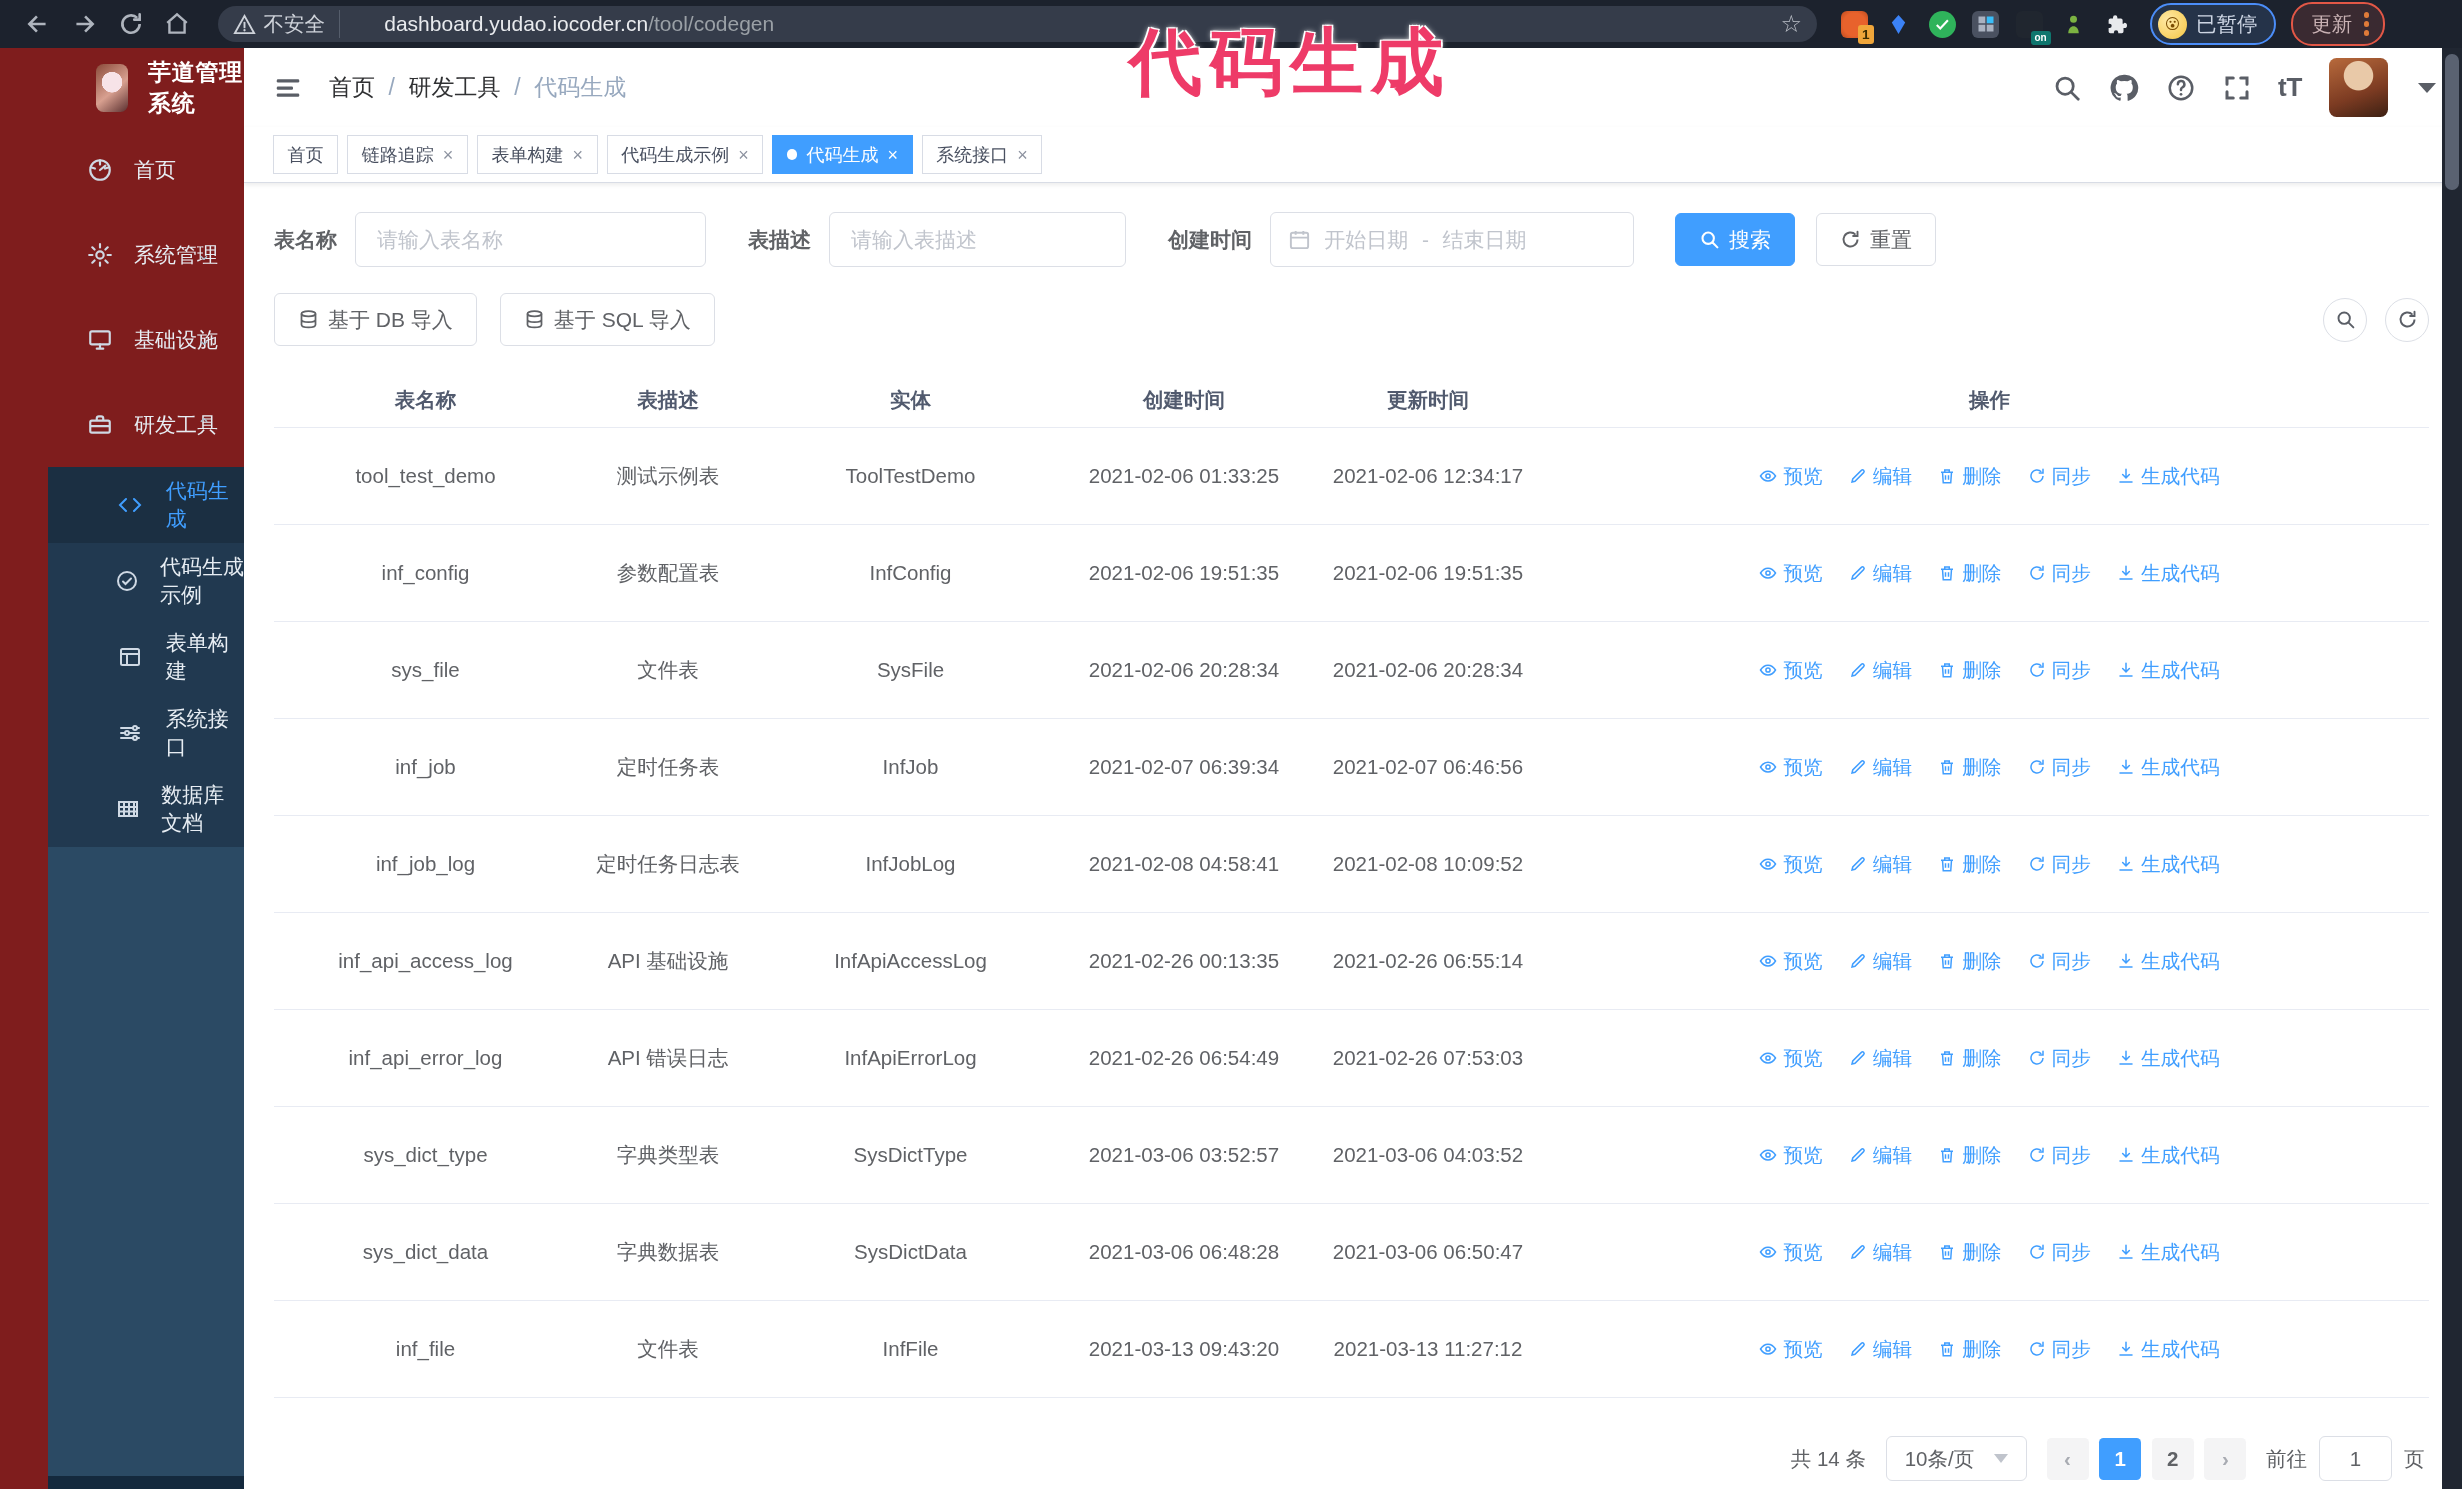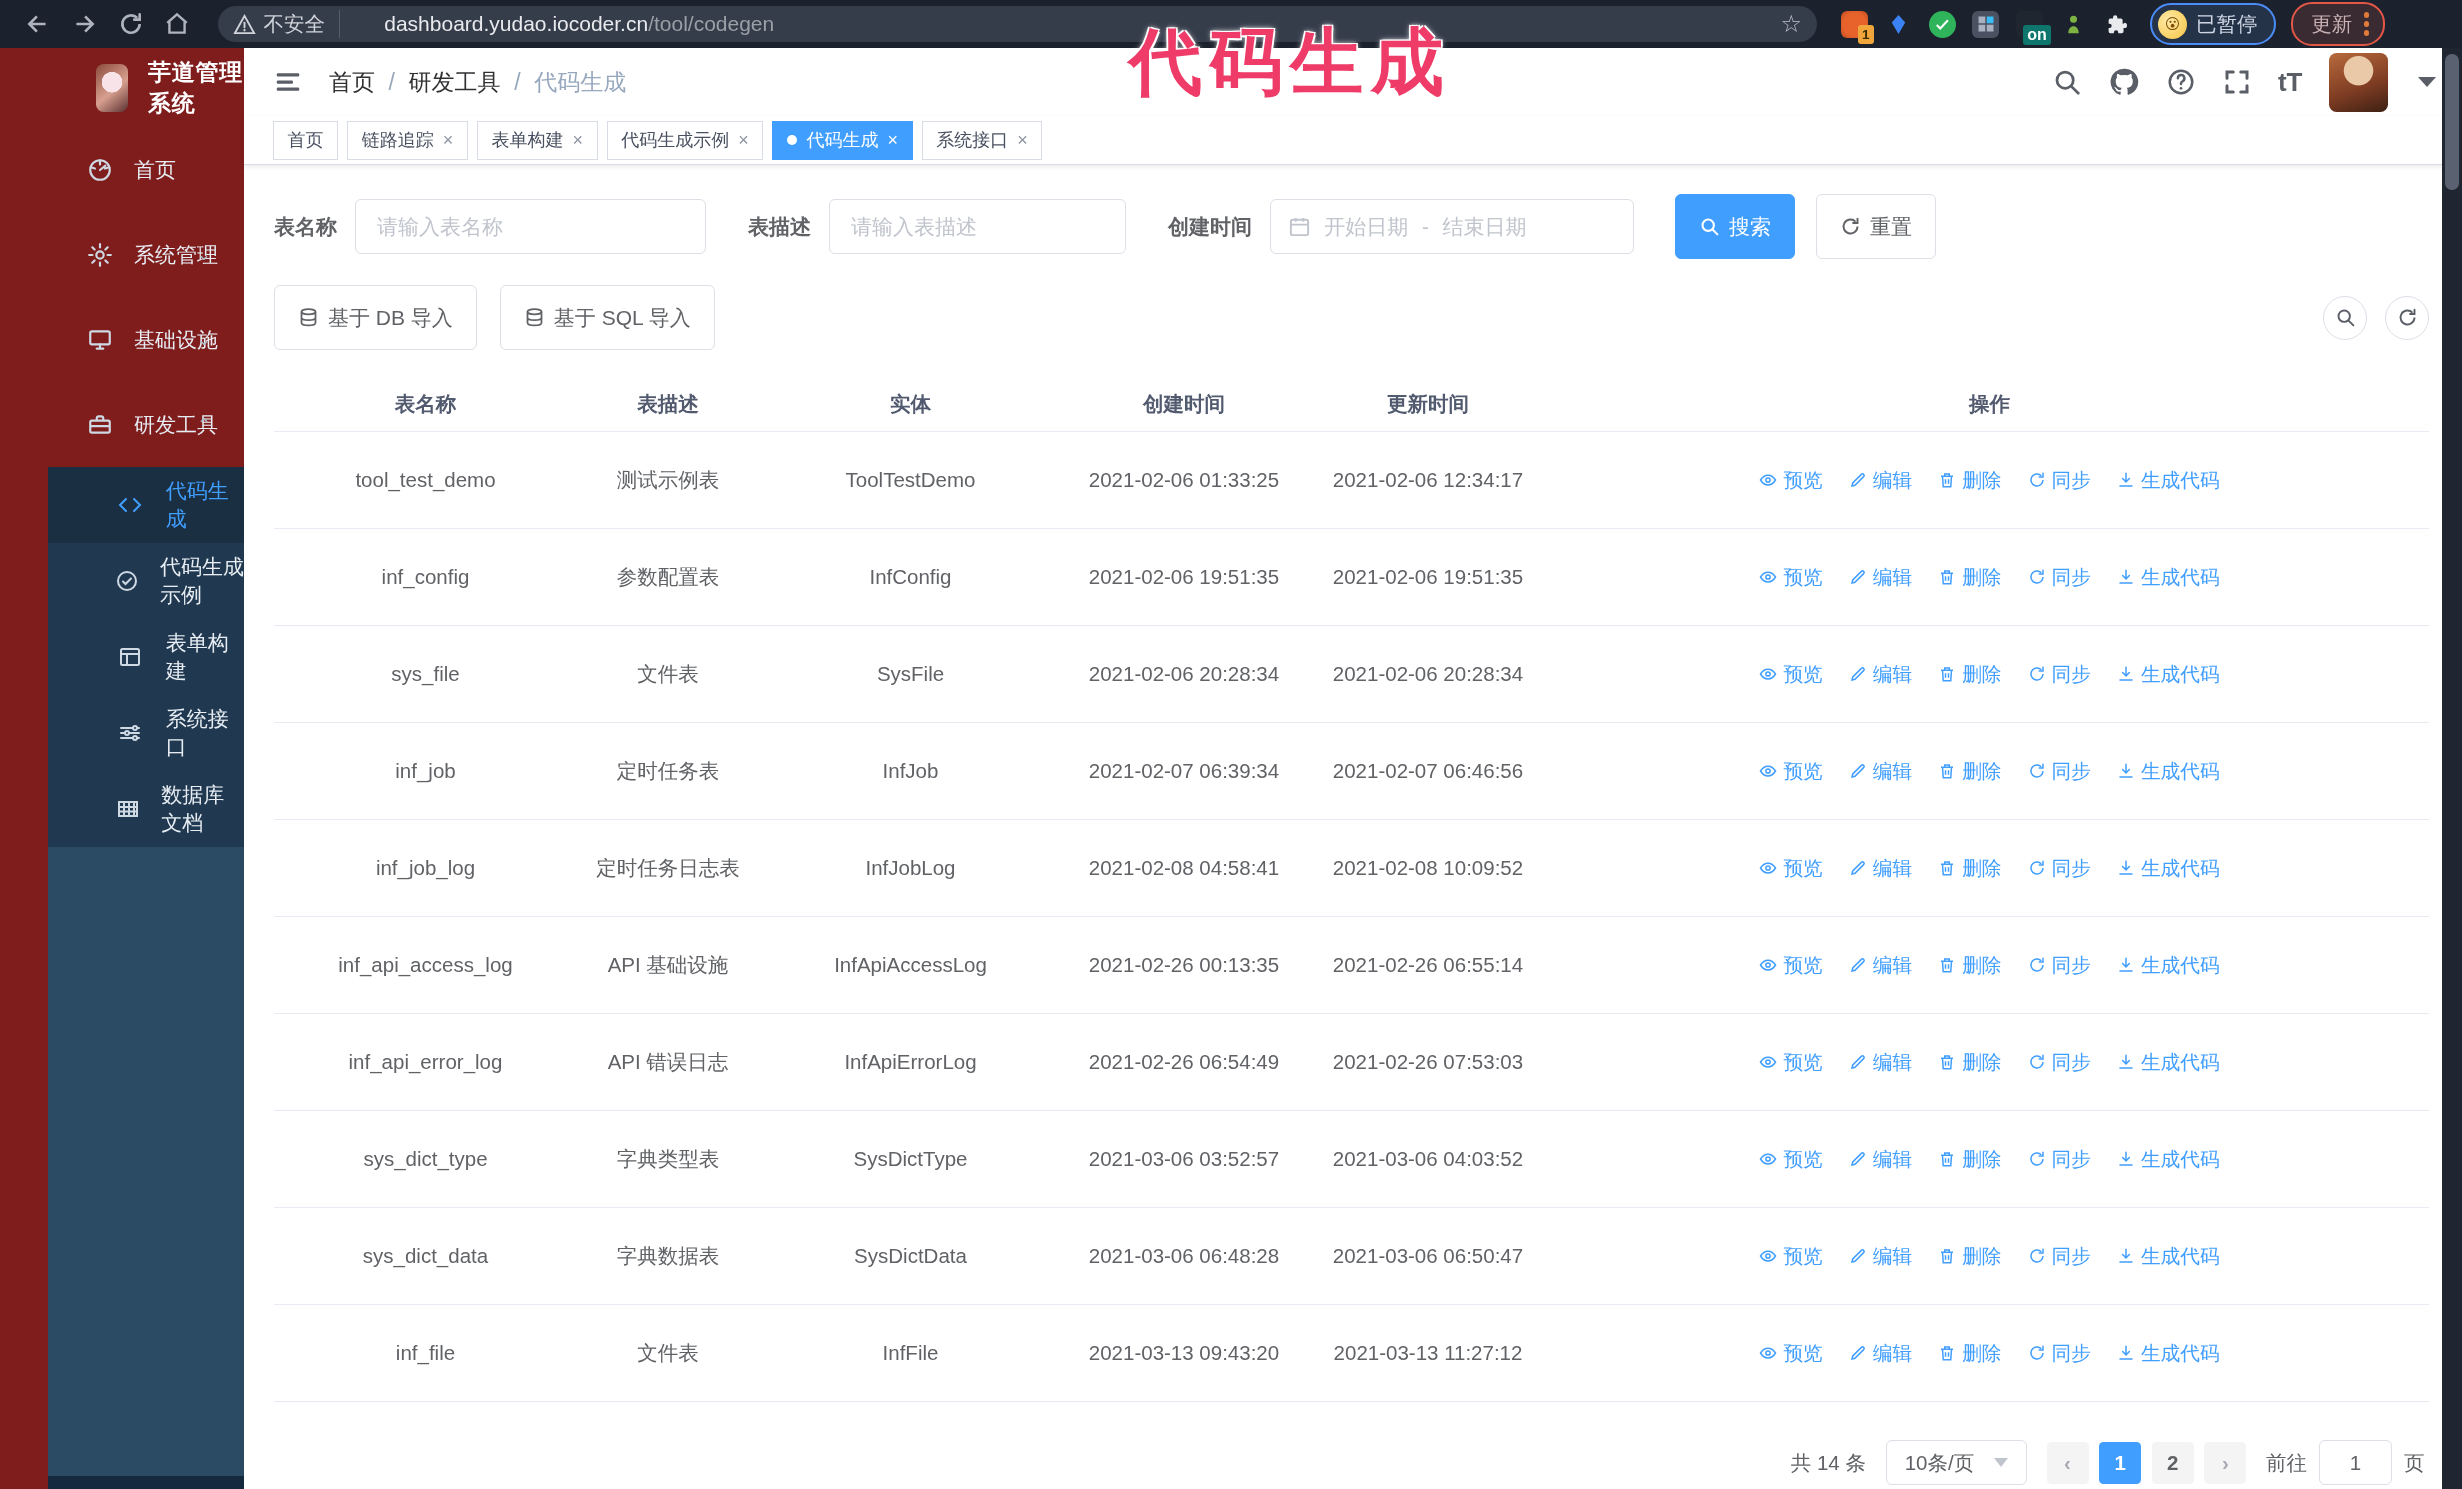--- a/index.html
+++ b/index.html
@@ -11,21 +11,21 @@
   .nav-btn { width:39px; height:39px; display:flex; align-items:center; justify-content:center; color:#aeb4bd; margin-right:7.6px; border-radius:50%; }
   .omnibox { flex:1; max-width:1599px; height:36px; background:#353c4a; border-radius:19.7px; display:flex; align-items:center; padding:0 15px; margin:0 13.6px; color:#dfe1e5;gap:31px; }
   .sec-chip { display:flex; align-items:center; gap:7.6px; color:#cfd3da; font-size:20.5px; padding-right:13.6px; border-right:1.5px solid #555d6b; }
   .url-text { font-size:21px; margin-left:13.6px; white-space:nowrap; }
   .url-host { color:#e8eaed; }
   .url-path { color:#9aa0a6; }
   .omni-star { margin-left:auto; color:#bdc1c9; font-size:24px; }
   .ext-row { display:flex; align-items:center; gap:16.7px; margin-left:10.6px; }
   .ext-ic { width:27px; height:27px; border-radius:6px; position:relative; display:flex; align-items:center; justify-content:center; font-size:13.6px; color:#fff; }
   .badge-1 { position:absolute; bottom:-6px; right:-6px; background:#f0a63a; color:#3a2c00; font-size:13.6px; line-height:1; padding:2.3px 4.5px; border-radius:3px; font-weight:700; }
-  .badge-on { position:absolute; bottom:-7.6px; right:-7.6px; background:#0f766e; color:#fff; font-size:16px; line-height:1; padding:2.3px 3.8px; border-radius:3px; font-weight:700; }
+  .badge-on { position:absolute; bottom:-7.6px; right:-7.6px; background:#0f766e; color:#fff; font-size:10px; line-height:1; padding:2.3px 3.8px; border-radius:3px; font-weight:700; }
   .paused-pill { display:flex; align-items:center; gap:9px; border:2.3px solid #4b8df8; border-radius:21px; background:#253349; color:#cdd5e3; font-size:20.5px; padding:4.5px 16.7px 4.5px 6px; margin-left:19.7px; white-space:nowrap; }
   .emoji-face { width:29px; height:29px; border-radius:50%; background:radial-gradient(circle at 35% 35%, #ffe9a6, #f5c542); display:flex; align-items:center; justify-content:center; font-size:15px; color:#7a4b00; }
   .update-btn { display:flex; align-items:center; gap:12px; border:2.3px solid #e25746; border-radius:21px; background:#3a2a31; color:#c9b2b4; font-size:20.5px; padding:6px 13.6px 6px 18px; margin-left:15px; white-space:nowrap; }
   .vdots { display:flex; flex-direction:column; gap:3.8px; }
   .vdots i { width:5.3px; height:5.3px; border-radius:50%; background:#e07b39; }
 
   
   .split { flex:1; display:flex; min-height:0; }
 
   
@@ -75,21 +75,21 @@
   .content { flex:1; padding:29px 33px 0 30px; position:relative; }
 
   
   .filter-row { display:flex; align-items:center; font-size:21px; color:#606266; }
   .f-label { font-weight:700; margin-right:18px; white-space:nowrap; }
   .f-input { height:55px; border:1.5px solid #dcdfe6; border-radius:6px; display:flex; align-items:center; padding:0 21px; color:#c0c4cc; background:#fff; }
   .f-input.name { width:351px; margin-right:42px; }
   .f-input.desc { width:297px; margin-right:42px; }
   .date-range { width:364px; height:55px; border:1.5px solid #dcdfe6; border-radius:6px; display:flex; align-items:center; padding:0 16.7px; gap:13.6px; color:#c0c4cc; background:#fff; }
   .date-range .sep { color:#c0c4cc; }
-  .btn { height:65px; border-radius:6px; display:flex; align-items:center; justify-content:center; gap:9px; font-size:21px; padding:0 23px; border:1.5px solid #dcdfe6; background:#fff; color:#606266; white-space:nowrap; }
+  .btn { height:53px; border-radius:6px; display:flex; align-items:center; justify-content:center; gap:9px; font-size:21px; padding:0 23px; border:1.5px solid #dcdfe6; background:#fff; color:#606266; white-space:nowrap; }
   .btn.primary { background:#409EFF; border-color:#409EFF; color:#fff; }
   .search-btn { margin-left:41px; }
   .reset-btn { margin-left:21px; }
 
   
   .toolbar-row { display:flex; align-items:center; margin-top:26px; }
   .import-btn { margin-right:23px; }
   .right-tools { margin-left:auto; display:flex; gap:18px; }
   .circle-btn { width:44px; height:44px; border:1.5px solid #dcdfe6; border-radius:50%; display:flex; align-items:center; justify-content:center; color:#5a5e66; background:#fff; }
 

